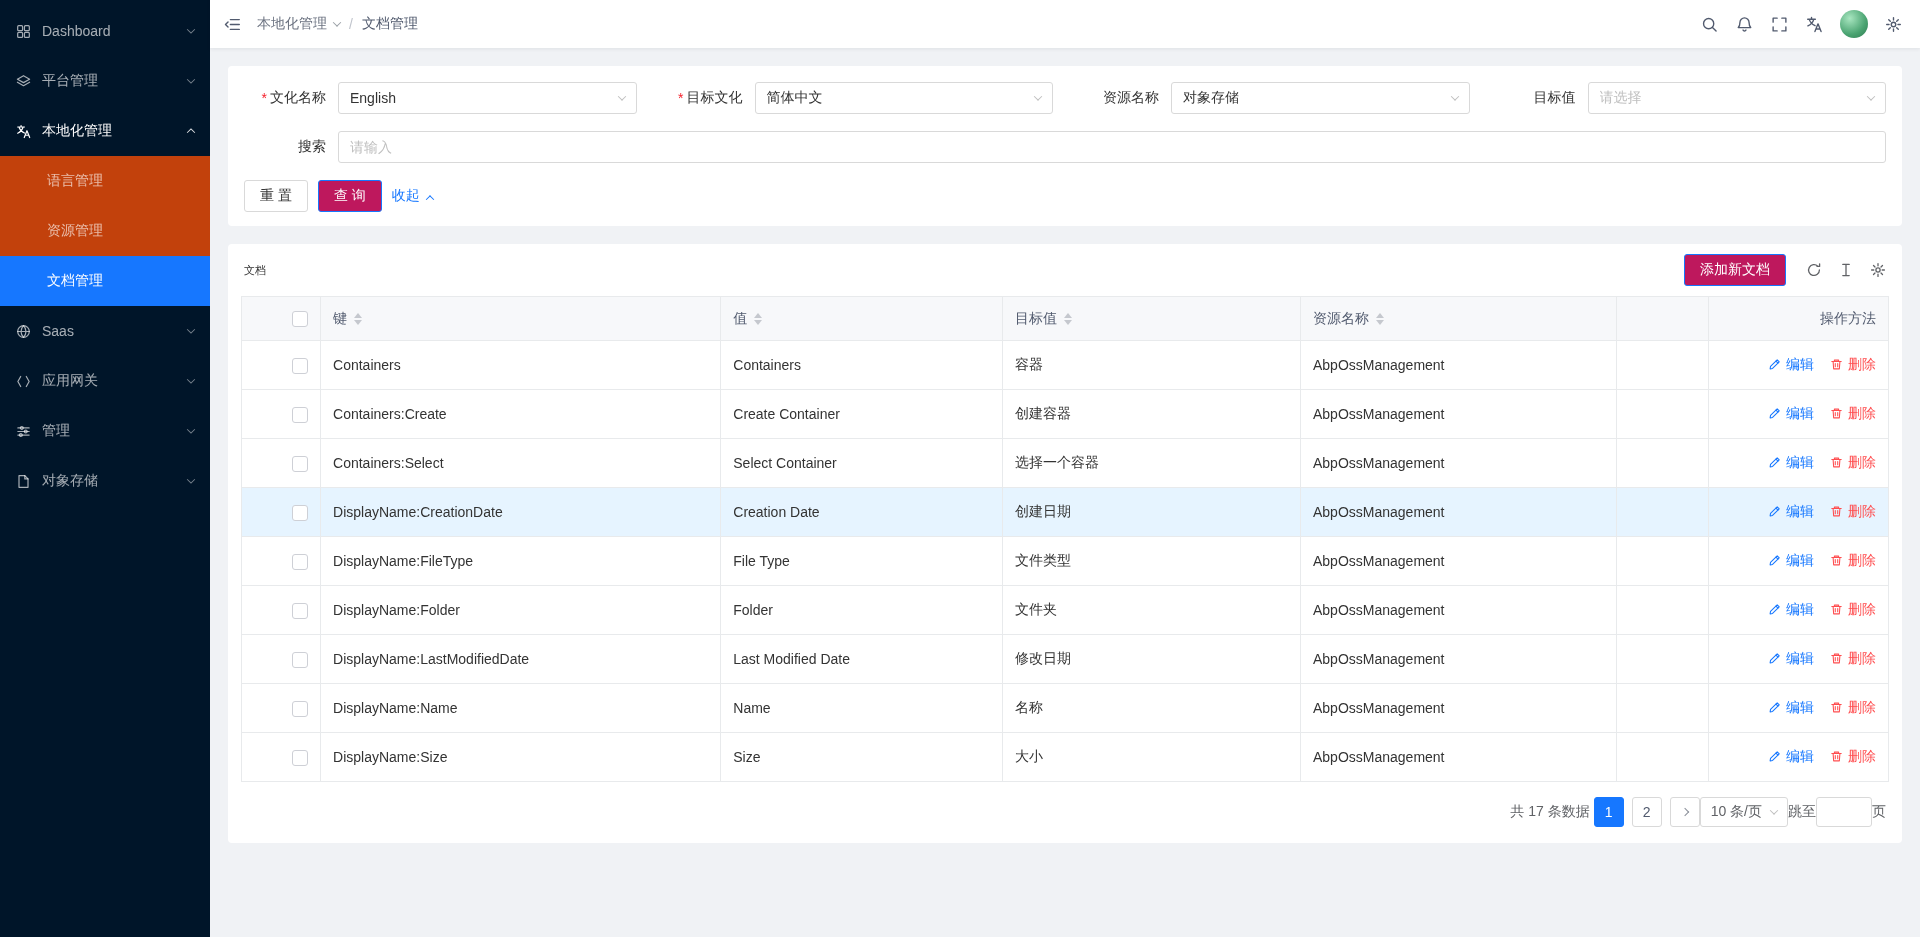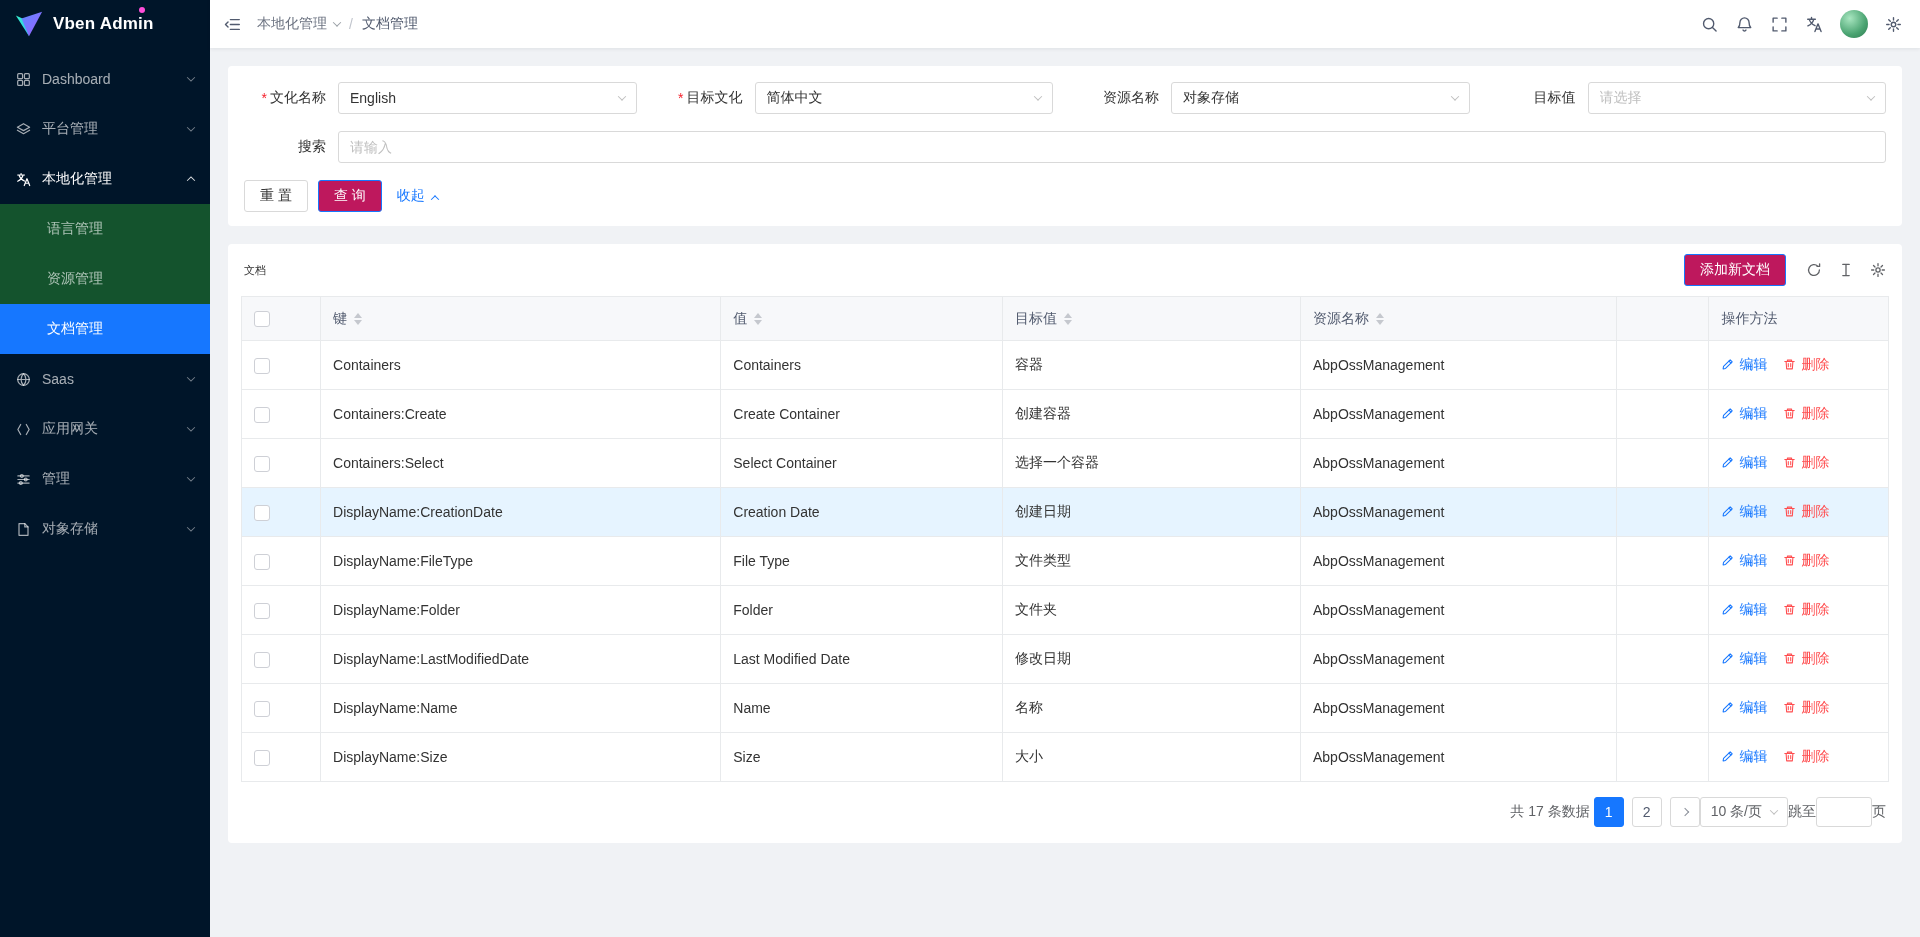--- a/index.html
+++ b/index.html
@@ -12,21 +12,21 @@
   .logo{height:48px;display:flex;align-items:center;gap:9px;padding:0 14px;position:relative;cursor:pointer;}
   .logo-title{color:#fff;font-size:17px;font-weight:bold;letter-spacing:.2px;}
   .logo-dot{position:absolute;top:7px;left:139px;width:6px;height:6px;border-radius:50%;background:#ff4dd8;}
   #sidebar-menu{flex:1;padding-top:6px;}
   .menu-item{height:50px;display:flex;align-items:center;gap:11px;padding:0 16px;color:rgba(255,255,255,.65);cursor:pointer;}
   .menu-item .ic{width:15px;height:15px;flex-shrink:0;}
   .mi-label{flex:1;white-space:nowrap;}
   .menu-item .chev{color:rgba(255,255,255,.45);}
   .menu-item.expanded{color:#fff;}
   .menu-item.expanded .chev{color:rgba(255,255,255,.85);}
-  .submenu{background:#14532d;}
+  .submenu{background:#c2410c;}
   .submenu-item{height:50px;display:flex;align-items:center;padding-left:47px;color:rgba(255,255,255,.65);cursor:pointer;}
   .submenu-item.active{background:#1677ff;color:#fff;}
 
   
   .main{flex:1;display:flex;flex-direction:column;min-width:0;}
   .topbar{height:48px;background:#fff;display:flex;align-items:center;padding:0 10px 0 6px;box-shadow:0 1px 4px rgba(0,21,41,.08);position:relative;z-index:2;}
   .iconbtn{background:none;border:none;cursor:pointer;color:#515a6e;display:inline-flex;align-items:center;justify-content:center;padding:8px;font:inherit;}
   .iconbtn .ic{width:17px;height:17px;}
   .breadcrumb{display:flex;align-items:center;gap:9px;margin-left:8px;}
   .bc-item{display:inline-flex;align-items:center;gap:7px;cursor:pointer;color:#6b7280;}
@@ -48,37 +48,37 @@
   .select-box{flex:1;height:32px;border:1px solid #d9d9d9;border-radius:3px;background:#fff;display:flex;align-items:center;padding:0 11px;cursor:pointer;min-width:0;}
   .sel-value{flex:1;color:#333;white-space:nowrap;overflow:hidden;}
   .sel-value.ph{color:#bfbfbf;}
   .selcaret{color:#bfbfbf;flex-shrink:0;}
   .filter-search-row{display:flex;align-items:center;margin-top:17px;}
   .text-input{flex:1;height:32px;border:1px solid #d9d9d9;border-radius:3px;padding:0 11px;font:inherit;color:#333;outline:none;background:#fff;}
   .text-input::placeholder{color:#bfbfbf;}
   .filter-actions{display:flex;align-items:center;justify-content:flex-start;gap:10px;margin-top:17px;}
   .btn{height:32px;padding:0 15px;border:1px solid #d9d9d9;background:#fff;border-radius:3px;font:inherit;color:#333;cursor:pointer;white-space:nowrap;}
   .btn.primary{background:#be185d;border-color:#1677ff;color:#fff;}
-  .collapse-link{color:#1677ff;display:inline-flex;align-items:center;gap:7px;cursor:pointer;margin-left:5px;}
+  .collapse-link{color:#1677ff;display:inline-flex;align-items:center;gap:7px;cursor:pointer;}
   .collapse-link .chev{margin-top:3px;}
 
   .table-card{margin-top:18px;padding:0 13px 12px;}
   .toolbar{height:52px;display:flex;align-items:center;justify-content:space-between;padding:0 3px;}
   .panel-title{font-size:11px;color:#333;}
   .toolbar-right{display:flex;align-items:center;gap:20px;}
   .tool-icons{display:inline-flex;align-items:center;gap:16px;}
   .tool-icons .iconbtn{padding:0;color:#606266;}
   .tool-icons .ic{width:16px;height:16px;}
 
   table.grid{width:100%;border-collapse:collapse;table-layout:fixed;}
   .grid th,.grid td{border:1px solid #e8eaec;padding:0 12px;overflow:hidden;white-space:nowrap;text-overflow:ellipsis;}
   .grid th{height:44px;background:#f7f8fa;color:#515a6e;font-weight:500;text-align:left;}
   .grid td{height:49px;color:#333;background:#fff;}
   .grid tr.hl td{background:#e6f4ff;}
-  .grid .center{text-align:left;}
+  .grid .center{text-align:right;}
   .th-inner{display:flex;align-items:center;}
   .sorter{display:inline-flex;flex-direction:column;gap:2px;margin-left:7px;cursor:pointer;}
   .car{width:0;height:0;border-left:4px solid transparent;border-right:4px solid transparent;}
   .car.up{border-bottom:5px solid #c5c8ce;}
   .car.down{border-top:5px solid #c5c8ce;}
   .cb{display:inline-block;width:16px;height:16px;border:1px solid #ced0d6;border-radius:3px;background:#fff;vertical-align:middle;cursor:pointer;}
   .grid tr.hl .cb{background:#fff;}
   .actions{white-space:nowrap;}
   .link{display:inline-flex;align-items:center;gap:5px;cursor:pointer;}
   .link .ic{width:13px;height:13px;}
@@ -102,38 +102,20 @@
   .chev.right{transform:rotate(-45deg);}
   .chev.tiny{width:6px;height:6px;}
   .ic{display:inline-block;}
 </style>
 </head>
 <body>
 
 <div class="app">
 
   <aside class="sidebar">
-    <div class="logo">
-      <svg width="30" height="30" viewBox="0 0 32 32">
-        <defs>
-          <linearGradient id="lgA" x1="0" y1="0" x2="1" y2="1">
-            <stop offset="0" stop-color="#36f1cd"></stop>
-              <stop offset="1" stop-color="#2bc6ee"></stop>
-          </linearGradient>
-          <linearGradient id="lgB" x1="0" y1="0" x2="1" y2="1">
-            <stop offset="0" stop-color="#5b8cff"></stop>
-              <stop offset="1" stop-color="#a05bff"></stop>
-          </linearGradient>
-        </defs>
-        <polygon points="2,7 16,29 13,12" fill="url(#lgA)"></polygon>
-        <polygon points="30,3 16,29 8,10" fill="url(#lgB)"></polygon>
-      </svg>
-      <span class="logo-title">Vben Admin</span>
-      <span class="logo-dot"></span>
-    </div>
     <nav id="sidebar-menu">
         <div class="menu-item">
           <svg class="ic" viewBox="0 0 16 16" fill="none" stroke="currentColor" stroke-width="1.3" stroke-linecap="round" stroke-linejoin="round">
             <rect x="1.8" y="1.8" width="5.2" height="5.2" rx="1"></rect>
             <rect x="9" y="1.8" width="5.2" height="5.2" rx="1"></rect>
             <rect x="1.8" y="9" width="5.2" height="5.2" rx="1"></rect>
             <rect x="9" y="9" width="5.2" height="5.2" rx="1"></rect>
           </svg>
           <span class="mi-label">Dashboard</span>
           <i class="chev down tiny"></i>

